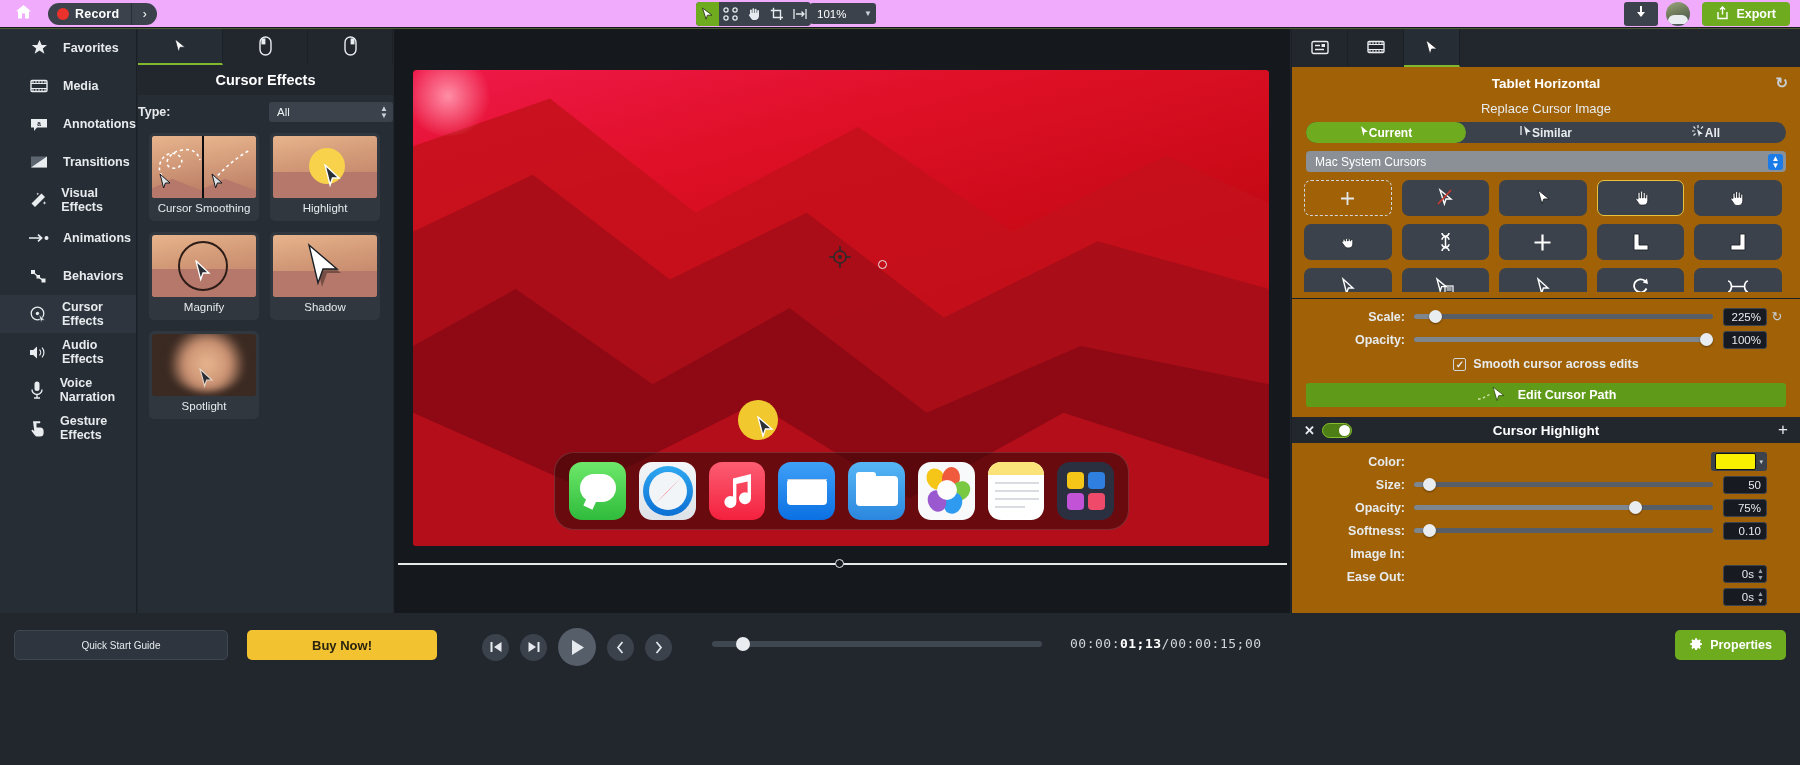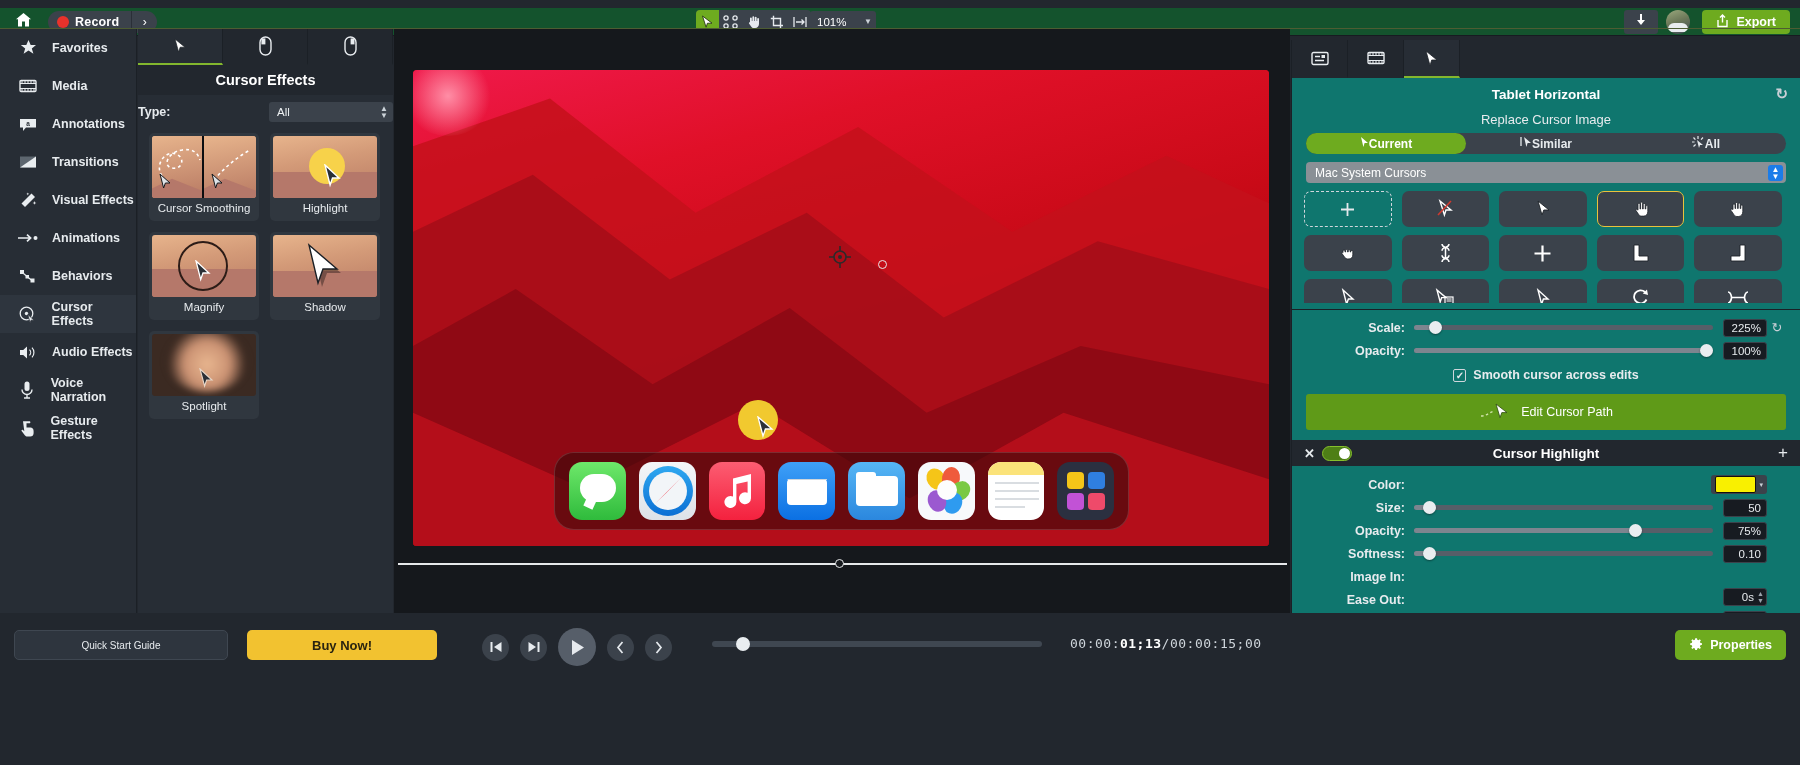--- a/index.html
+++ b/index.html
@@ -8,24 +8,23 @@
     background: #22272e;
     font-family: "Liberation Sans", sans-serif;
     overflow: hidden;
     color: #e8ecef;
   }
   #app { position: relative; width: 1800px; height: 765px; }
 
   
   .topbar {
     position: absolute; left: 0; top: 0; width: 1800px; height: 28px;
-    background: #14532d;
+    background: #f0abfc;
     display: flex; align-items: center;
     border-bottom: 1px solid #171b21;
-    margin-top: 8px;
   }
   .home-btn {
     width: 46px; height: 28px; display: flex; align-items: center; justify-content: center;
   }
   .record-group {
     display: flex; align-items: center; height: 22px;
     background: #3b424b; border-radius: 11px; margin-left: 2px;
     overflow: hidden;
   }
   .record-btn {
@@ -71,21 +70,21 @@
     background: #6eab1f; border-radius: 4px; padding: 0 14px; margin-right: 10px;
     font-size: 12.5px; font-weight: bold; color: #fff;
   }
 
   
   .sidebar {
     position: absolute; left: 0; top: 29px; width: 137px; height: 584px;
     background: #272d35; border-right: 1px solid #1b2026;
   }
   .side-item {
-    height: 38px; display: flex; align-items: center; gap: 14px; padding-left: 18px;
+    height: 38px; display: flex; align-items: center; gap: 14px; padding-left: 29px;
     font-size: 12.5px; font-weight: bold; color: #e7ebee;
   }
   .side-item.active { background: #2e353e; }
   .side-ico { width: 20px; display: flex; align-items: center; justify-content: center; }
 
   
   .effects {
     position: absolute; left: 138px; top: 29px; width: 255px; height: 584px;
     background: #272d35;
   }
@@ -157,22 +156,22 @@
     position: absolute; width: 40px; height: 40px; border-radius: 50%;
     background: #f4d430; opacity:.95;
   }
 
   
   .kf-rail { position:absolute; left: 398px; top: 190px; }
   .kf { width: 7px; height: 7px; border-radius: 50%; margin-bottom: 9px; }
 
   
   .props {
-    position: absolute; left: 1291px; top: 40px; width: 509px; height: 584px;
-    background: #0f766e; border-left: 1px solid #1b2026;
+    position: absolute; left: 1291px; top: 29px; width: 509px; height: 584px;
+    background: #a16207; border-left: 1px solid #1b2026;
   }
   .props-tabs { display: flex; height: 38px; background: #22272e; }
   .p-tab {
     width: 56px; display: flex; align-items: center; justify-content: center;
     border-right: 1px solid #1b2026; border-bottom: 2px solid transparent;
   }
   .p-tab.active { border-bottom-color: #83b72e; background:#272d35; }
   .props-header {
     height: 26px; display: flex; align-items: center; justify-content: center;
     position: relative; font-size: 13.5px; font-weight: bold; color: #fff; margin-top: 3px;
@@ -234,23 +233,23 @@
   .row-reset { width: 14px; text-align: center; font-size: 13px; color: #c8cfd6; margin-left: 3px; }
   .check-row {
     height: 26px; display: flex; align-items: center; justify-content: center; gap: 7px;
     font-size: 12.5px; font-weight: bold; color: #e7ebee;
   }
   .checkbox {
     width: 13px; height: 13px; border: 1px solid #cfd6dc; border-radius: 2px;
     display:flex; align-items:center; justify-content:center; font-size: 10px; color: #e7ebee;
   }
   .edit-path-btn {
-    margin: 6px 14px 0 14px; height: 36px; background: #5f9a18; border-radius: 3px;
+    margin: 6px 14px 0 14px; height: 24px; background: #5f9a18; border-radius: 3px;
     display: flex; align-items: center; justify-content: center; gap: 8px;
-    font-size: 12.5px; font-weight: normal; color: #fff;
+    font-size: 12.5px; font-weight: bold; color: #fff;
   }
   .section-head {
     margin-top: 10px; height: 26px; background: #22272e;
     display: flex; align-items: center; padding: 0 12px; position: relative;
   }
   .sh-x { font-size: 13px; font-weight: bold; color: #e7ebee; margin-right: 7px; }
   .toggle {
     width: 30px; height: 15px; border-radius: 8px; background: #4e7f16;
     border: 1px solid #86c02c; position: relative;
   }

